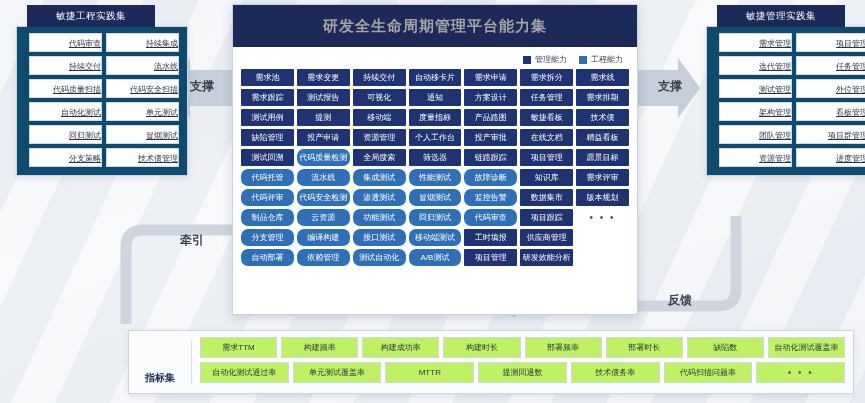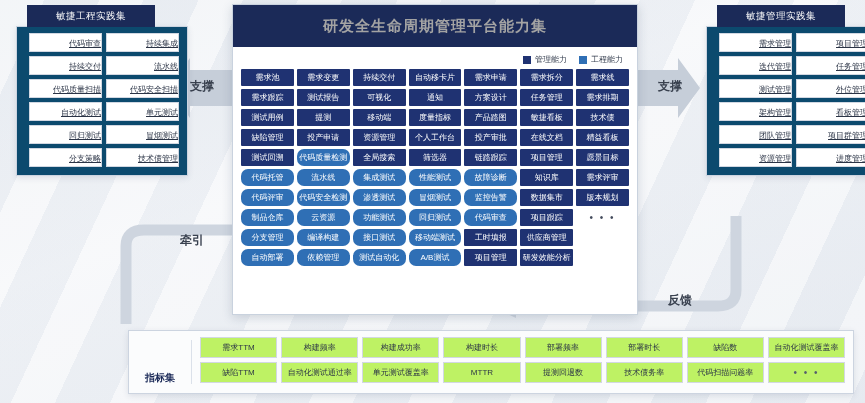--- a/index.html
+++ b/index.html
@@ -370,21 +370,20 @@
         <div class="metric-chip">需求TTM</div>
         <div class="metric-chip">构建频率</div>
         <div class="metric-chip">构建成功率</div>
         <div class="metric-chip">构建时长</div>
         <div class="metric-chip">部署频率</div>
         <div class="metric-chip">部署时长</div>
         <div class="metric-chip">缺陷数</div>
         <div class="metric-chip">自动化测试覆盖率</div>
       </div>
       <div class="metric-row">
-        <div class="metric-chip">缺陷TTM</div>
         <div class="metric-chip">自动化测试通过率</div>
         <div class="metric-chip">单元测试覆盖率</div>
         <div class="metric-chip">MTTR</div>
         <div class="metric-chip">提测回退数</div>
         <div class="metric-chip">技术债务率</div>
         <div class="metric-chip">代码扫描问题率</div>
         <div class="metric-chip dots">• • •</div>
       </div>
     </div>
 </div>

